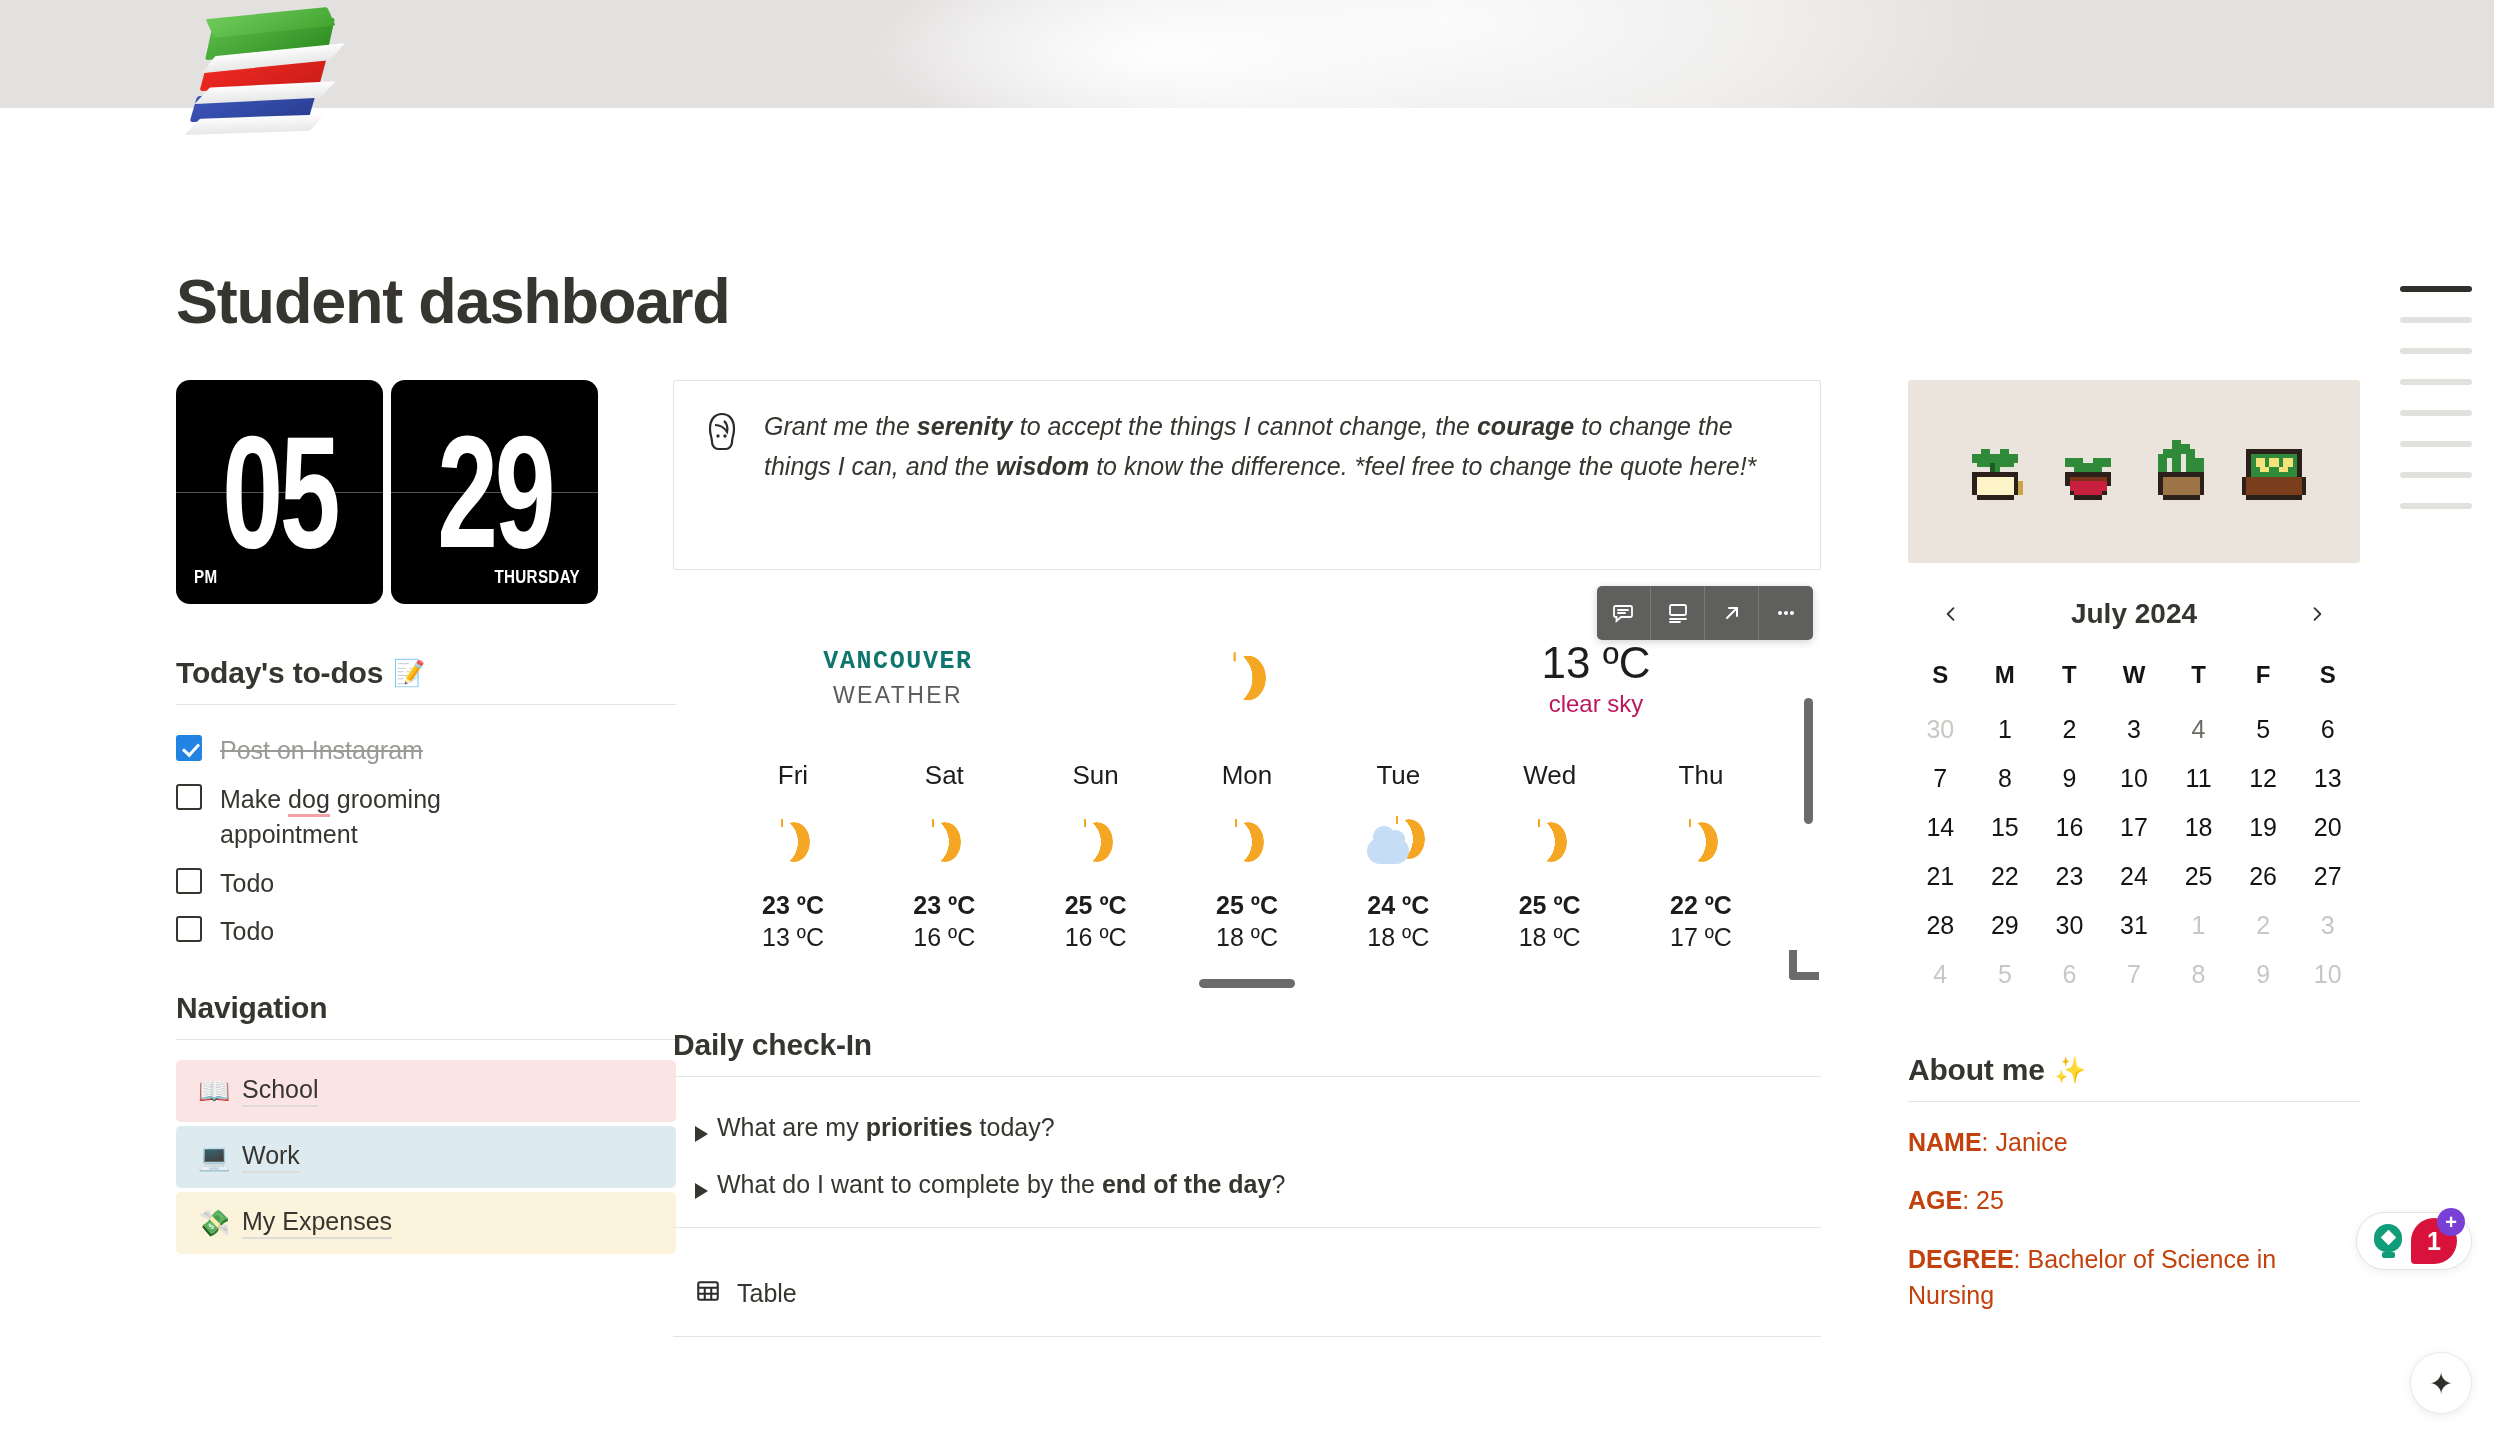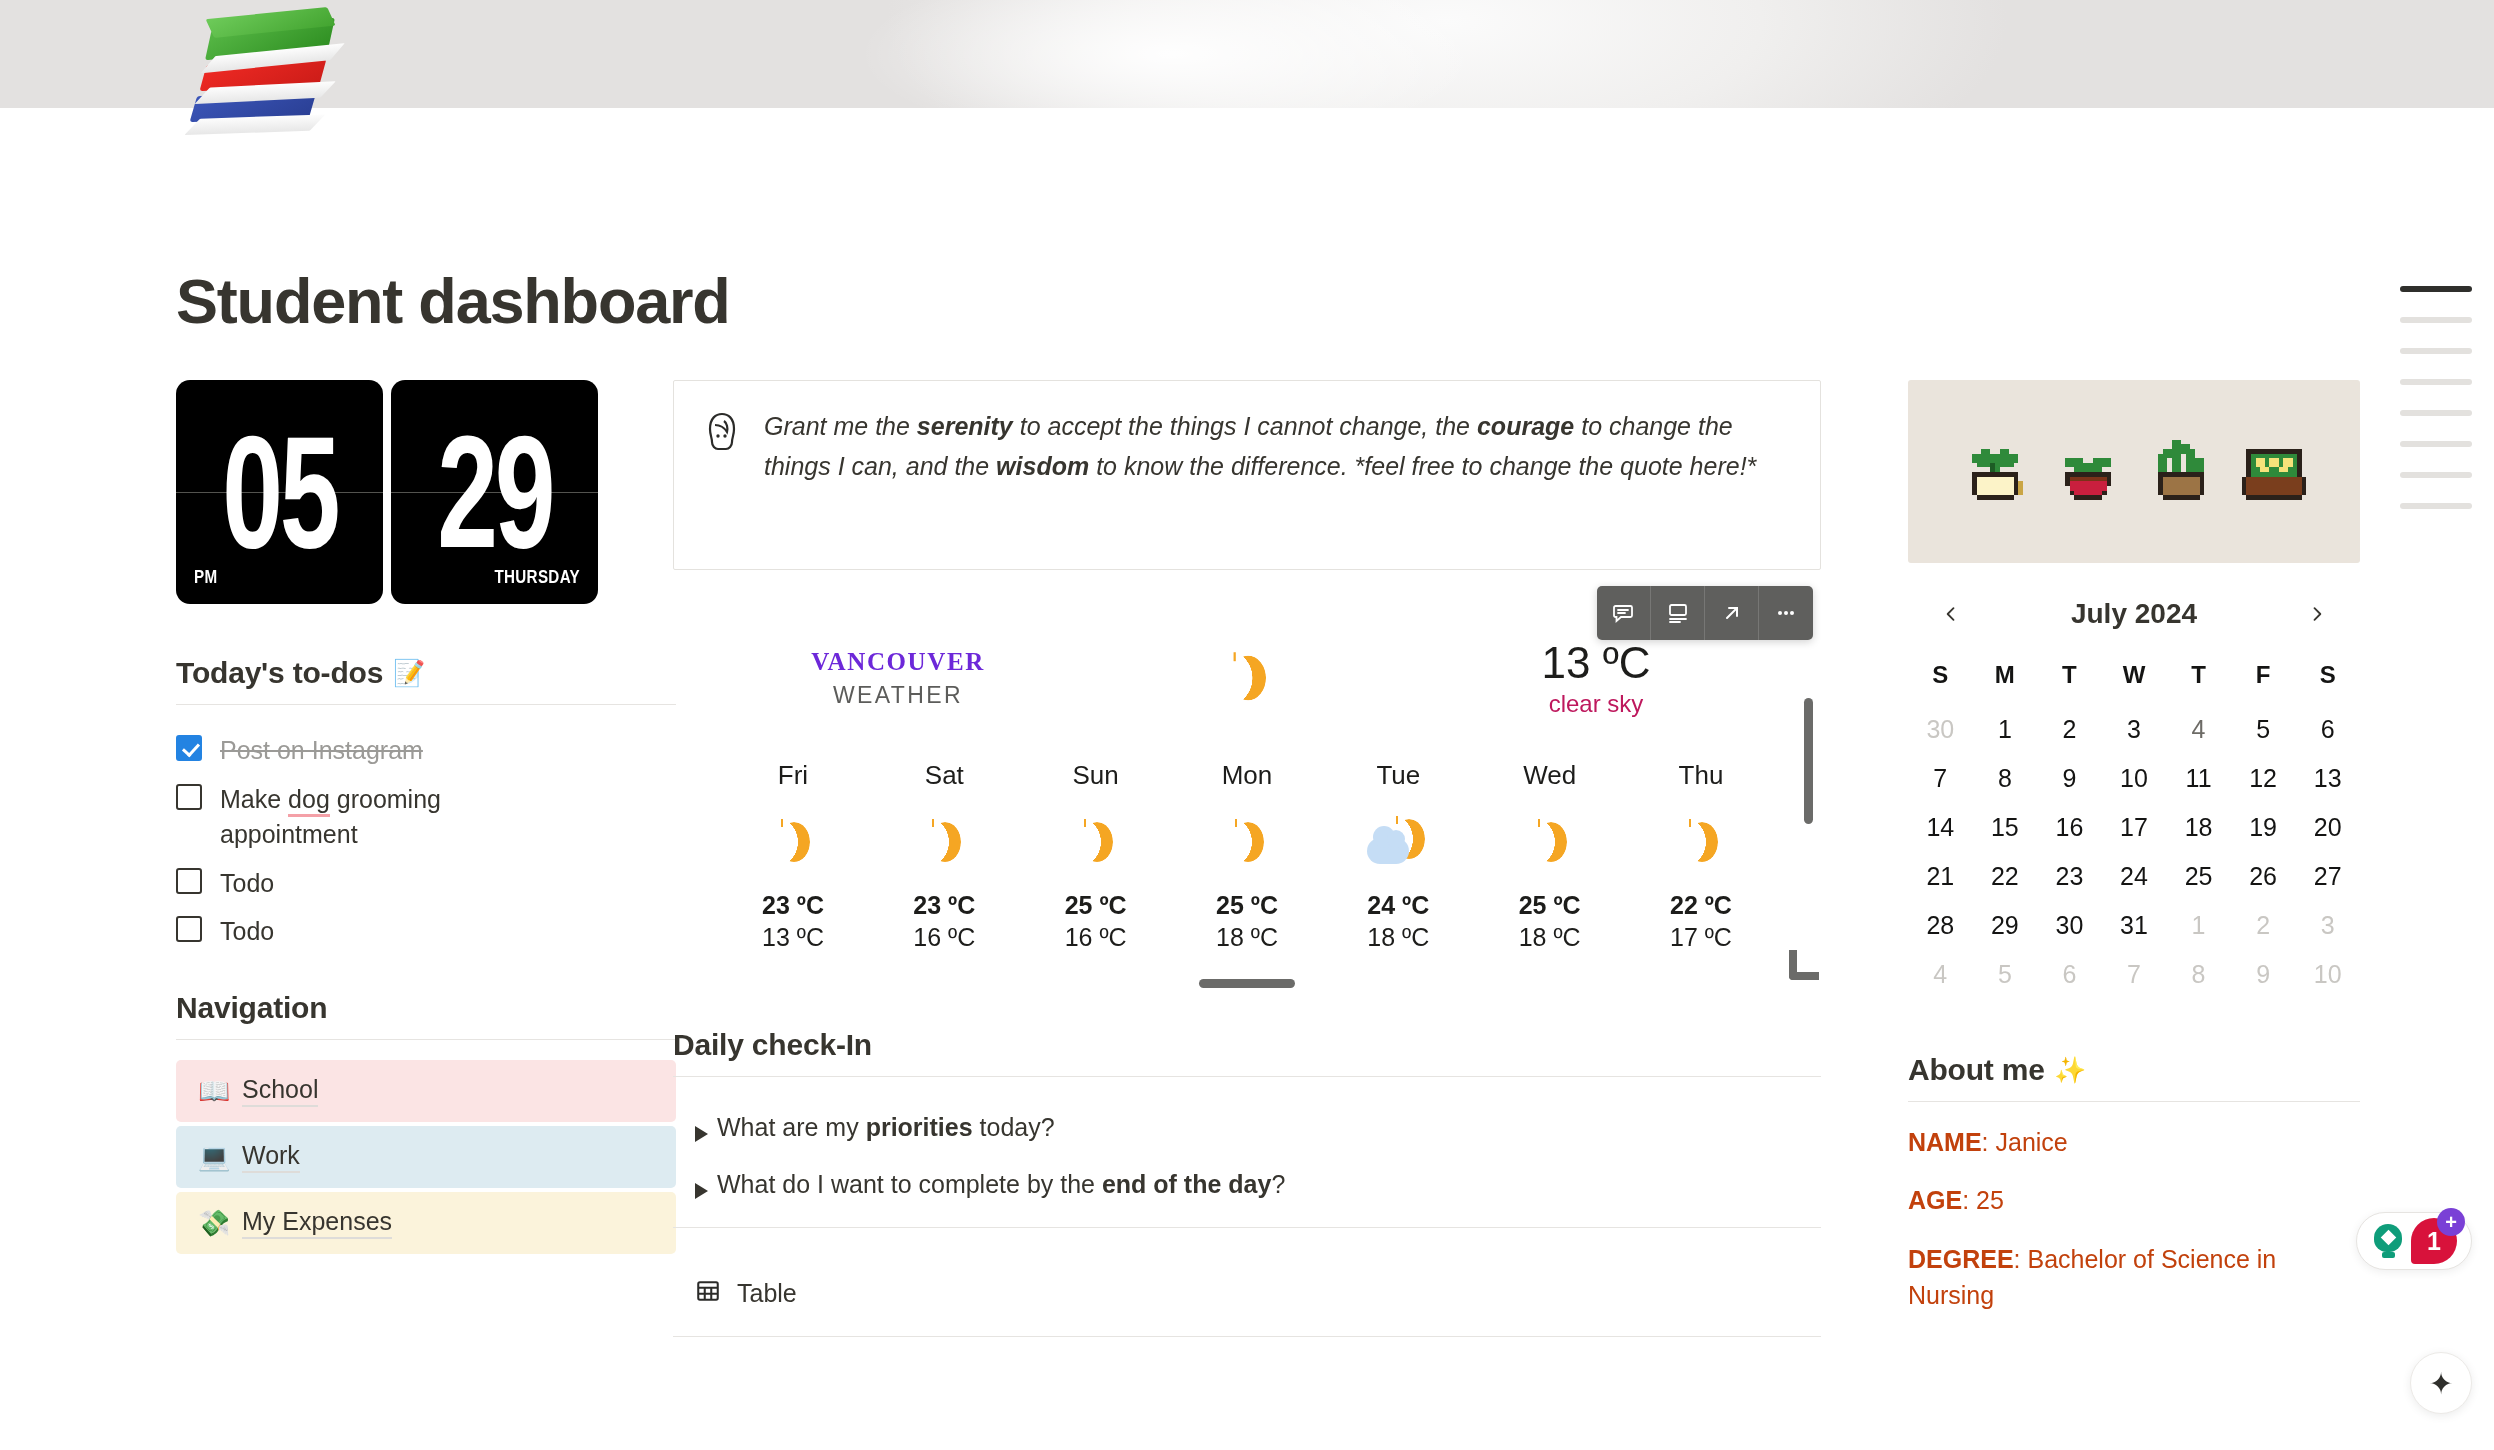--- a/index.html
+++ b/index.html
@@ -119,22 +119,22 @@
     position:absolute; right: 8px; top: -12px; height: 54px; background:#5f5f5d;
     border-radius:5px; display:flex; align-items:center; z-index:8; box-shadow:0 2px 8px rgba(0,0,0,.18);
   }
   .wx-toolbar .tb {
     width: 54px; height:54px; display:flex; align-items:center; justify-content:center;
     border-right:1px solid #777775;
   }
   .wx-toolbar .tb:last-child { border-right:none; }
   .wx-top { display:flex; align-items:center; padding: 40px 60px 0 60px; }
   .wx-city { width: 330px; text-align:center; }
-  .wx-city .c1 { font-size:25px; font-weight:700; color:#6d28d9; letter-spacing:1.6px;
-                 font-family:Liberation Serif, serif; }
+  .wx-city .c1 { font-size:25px; font-weight:700; color:#0f766e; letter-spacing:1.6px;
+                 font-family:Liberation Mono, monospace; }
   .wx-city .c2 { font-size:23px; color:#5c5c5a; letter-spacing:2.4px; margin-top:6px;
                  font-family:"Liberation Sans Narrow","Liberation Sans",sans-serif; }
   .wx-mid { flex:1; display:flex; justify-content:center; }
   .wx-now { width: 330px; text-align:center; }
   .wx-now .t { font-size:44px; color:#1d1d1b; font-family:"Liberation Sans Narrow","Liberation Sans",sans-serif; }
   .wx-now .d { font-size:24px; color:#be185d; margin-top:2px; font-family:"Liberation Sans Narrow","Liberation Sans",sans-serif;}
   .wx-days { display:flex; justify-content:space-between; padding: 42px 50px 0 50px; }
   .wx-day { width:140px; text-align:center; }
   .wx-day .dn { font-size:26px; color:#1d1d1b; font-family:"Liberation Sans Narrow","Liberation Sans",sans-serif;}
   .wx-day .ic { height:70px; display:flex; align-items:center; justify-content:center; margin-top:16px;}

